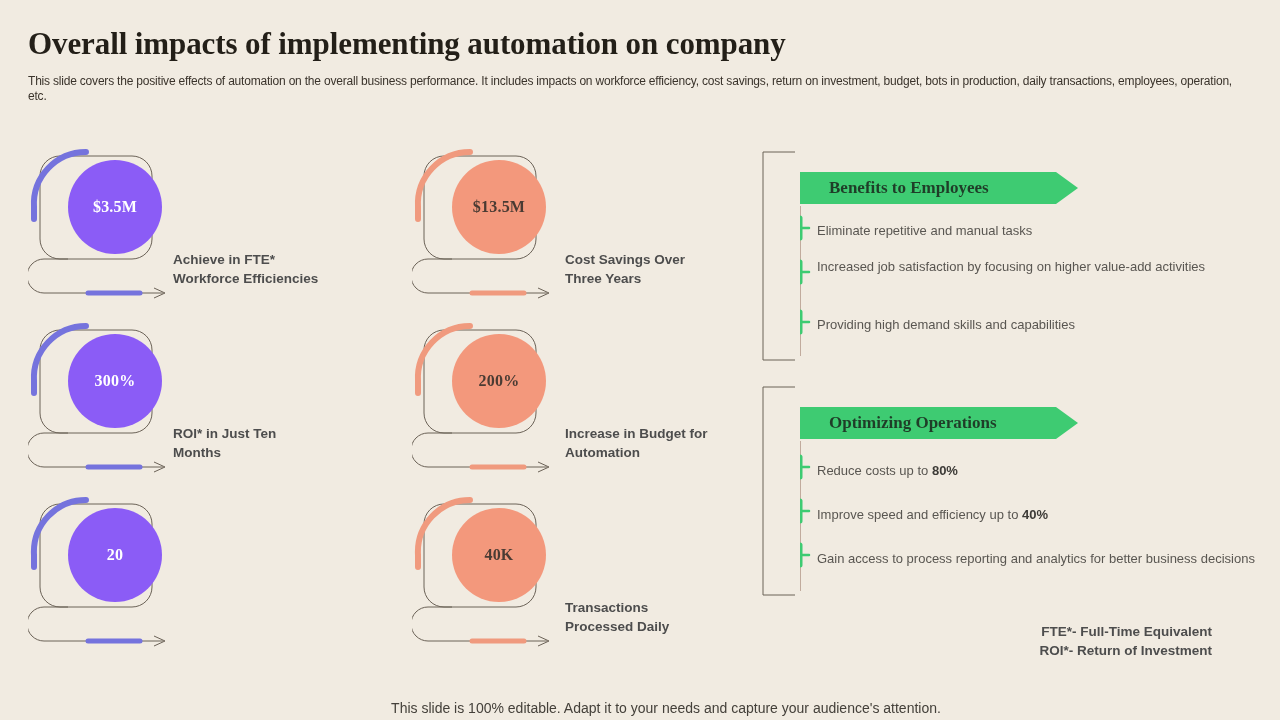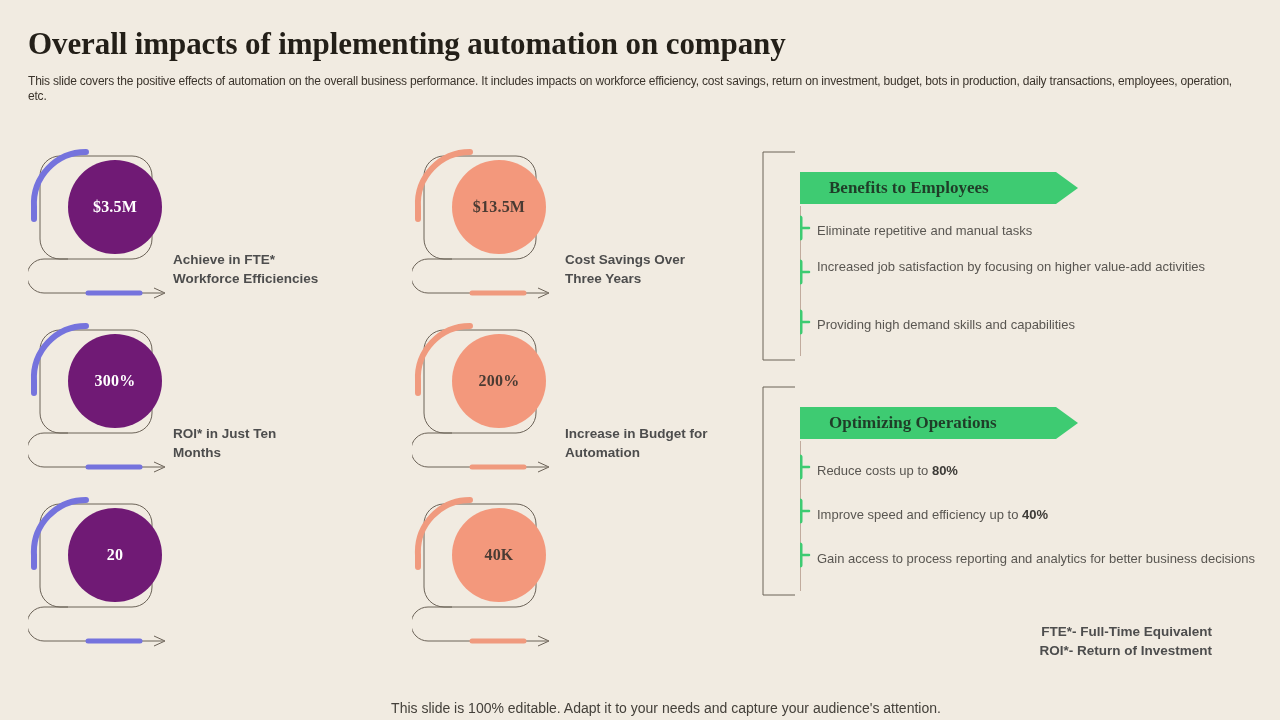--- a/index.html
+++ b/index.html
@@ -62,21 +62,21 @@
     border-radius: 50%;
     display: flex;
     align-items: center;
     justify-content: center;
     font-family: "Liberation Serif", serif;
     font-weight: bold;
     font-size: 16px;
     letter-spacing: 0.2px;
   }
   .kpi.purple .circle {
-    background: #701a75;
+    background: #8b5cf6;
     color: #ffffff;
   }
   .kpi.orange .circle {
     background: #f3987c;
     color: #4a3b33;
   }
   .kpi .kpi-label {
     position: absolute;
     left: 145px;
     top: 103px;
@@ -260,20 +260,21 @@
     <path d="M58 5 A52 52 0 0 0 6 60 L6 72" stroke="#f09a7e" stroke-width="6" stroke-linecap="round" fill="none"></path>
 
     <circle cx="124" cy="53" r="7" fill="#f09a7e"></circle>
 
     <path d="M40 112 L16 112 A17 17 0 0 0 16 146 L135 146" stroke="#6b6257" stroke-width="1" fill="none"></path>
     <path d="M126 141 L137 146 L126 151" stroke="#6b6257" stroke-width="1" fill="none"></path>
 
     <path d="M60 146 L112 146" stroke="#f09a7e" stroke-width="5" stroke-linecap="round"></path>
   </svg>
         <div class="circle">40K</div>
+        <div class="kpi-label">Transactions<br>Processed Daily</div>
       </div>
     </div>
 
   <div id="panel-layer">
       <div class="panel" style="left: 762px; top: 150px; height: 212px;">
   <svg class="bracket" width="34" height="212" viewBox="0 0 34 212" fill="none">
     <path d="M1 2 L33 2 M1 2 L1 210 M1 210 L33 210" stroke="#6b6257" stroke-width="1" fill="none"></path>
   </svg>
         <svg class="tickline" width="14" height="156" viewBox="0 0 14 156" fill="none">
       <path d="M0.5 0 L0.5 150" stroke="#b59a8c" stroke-width="0.8"></path>

